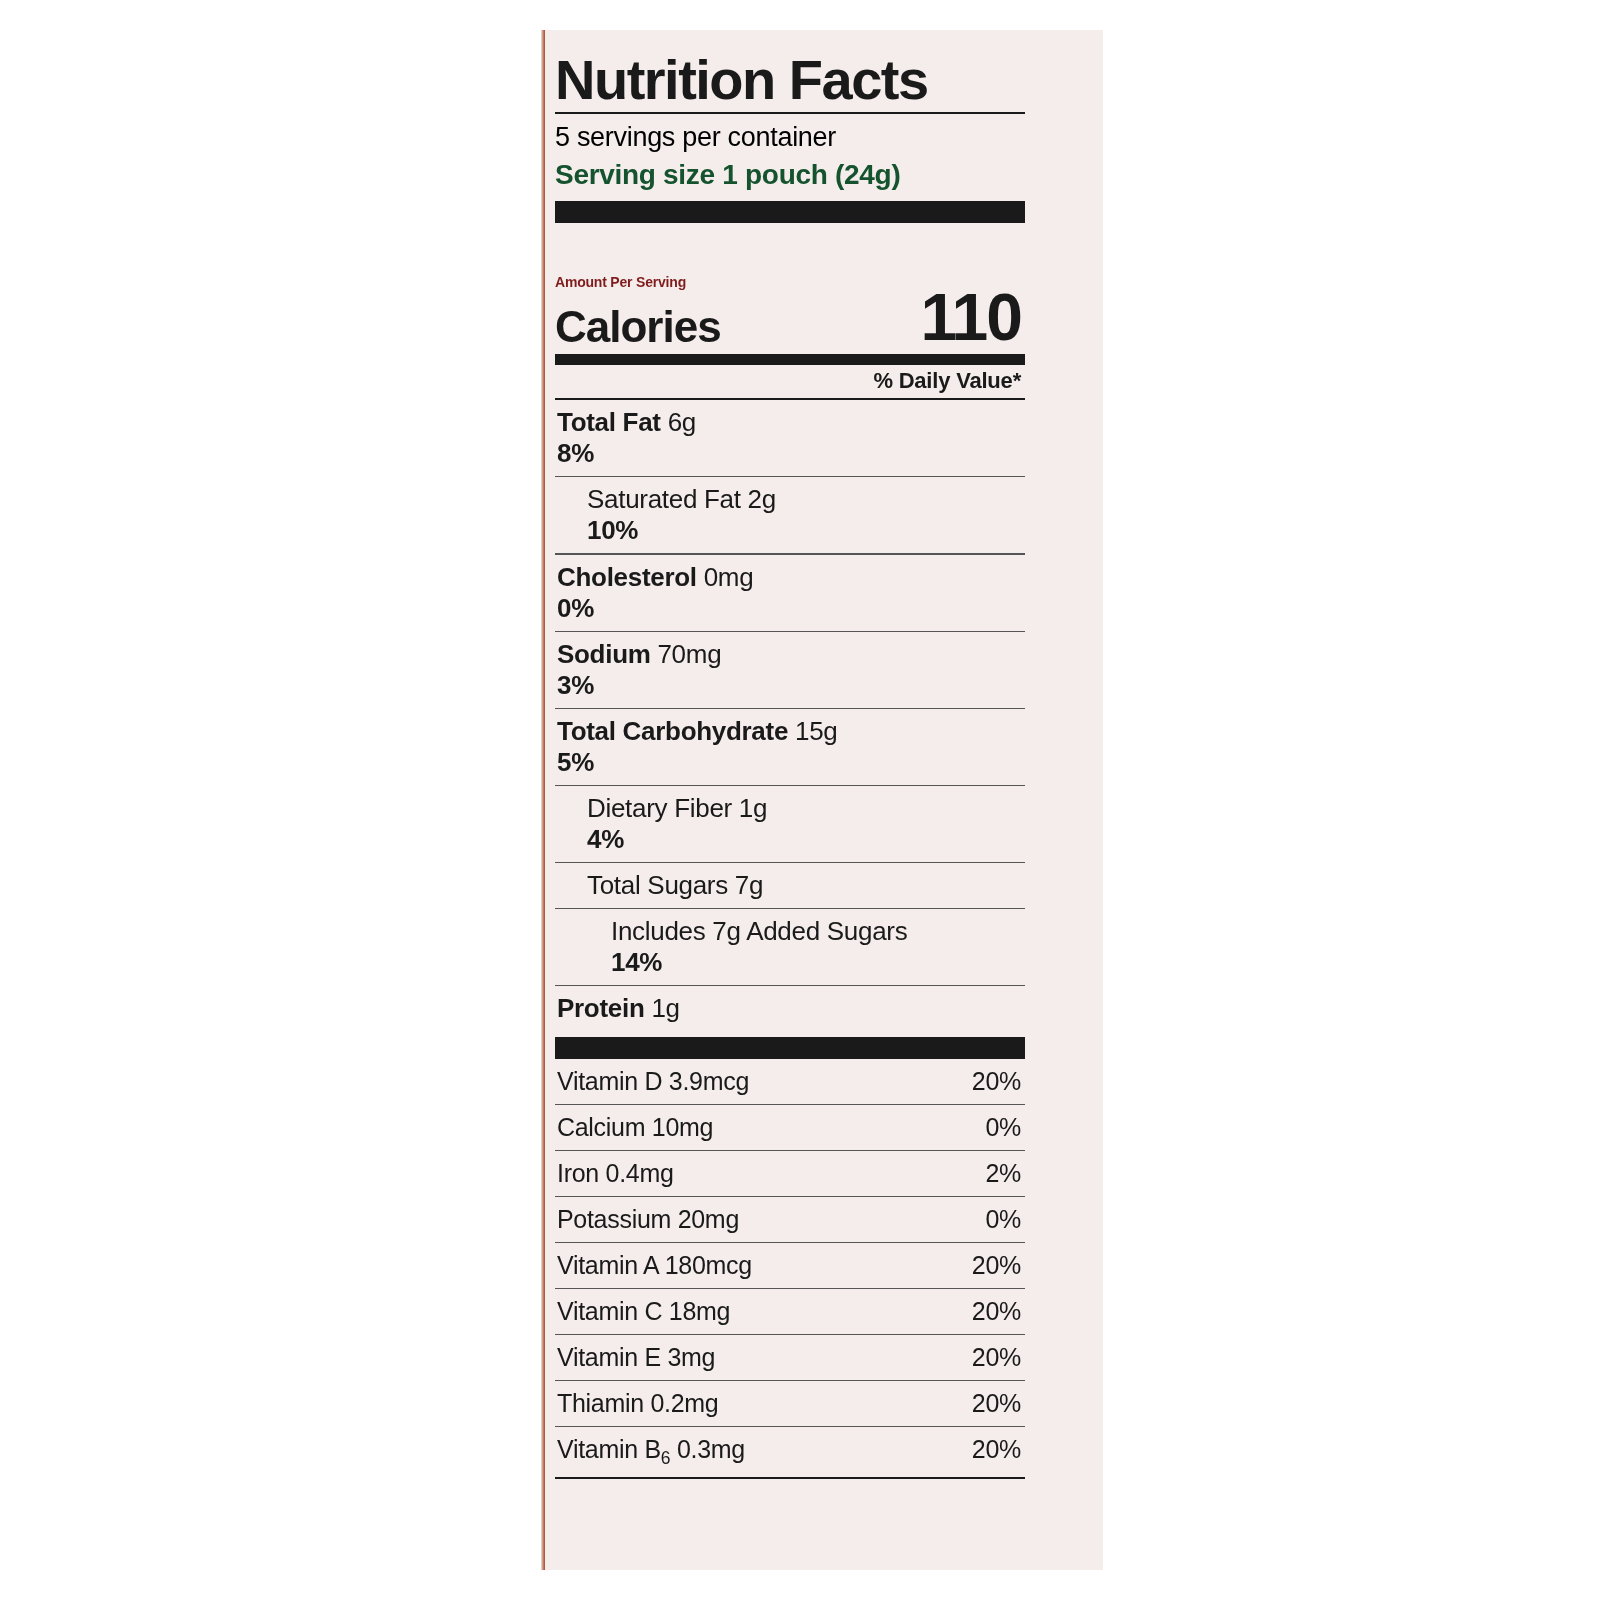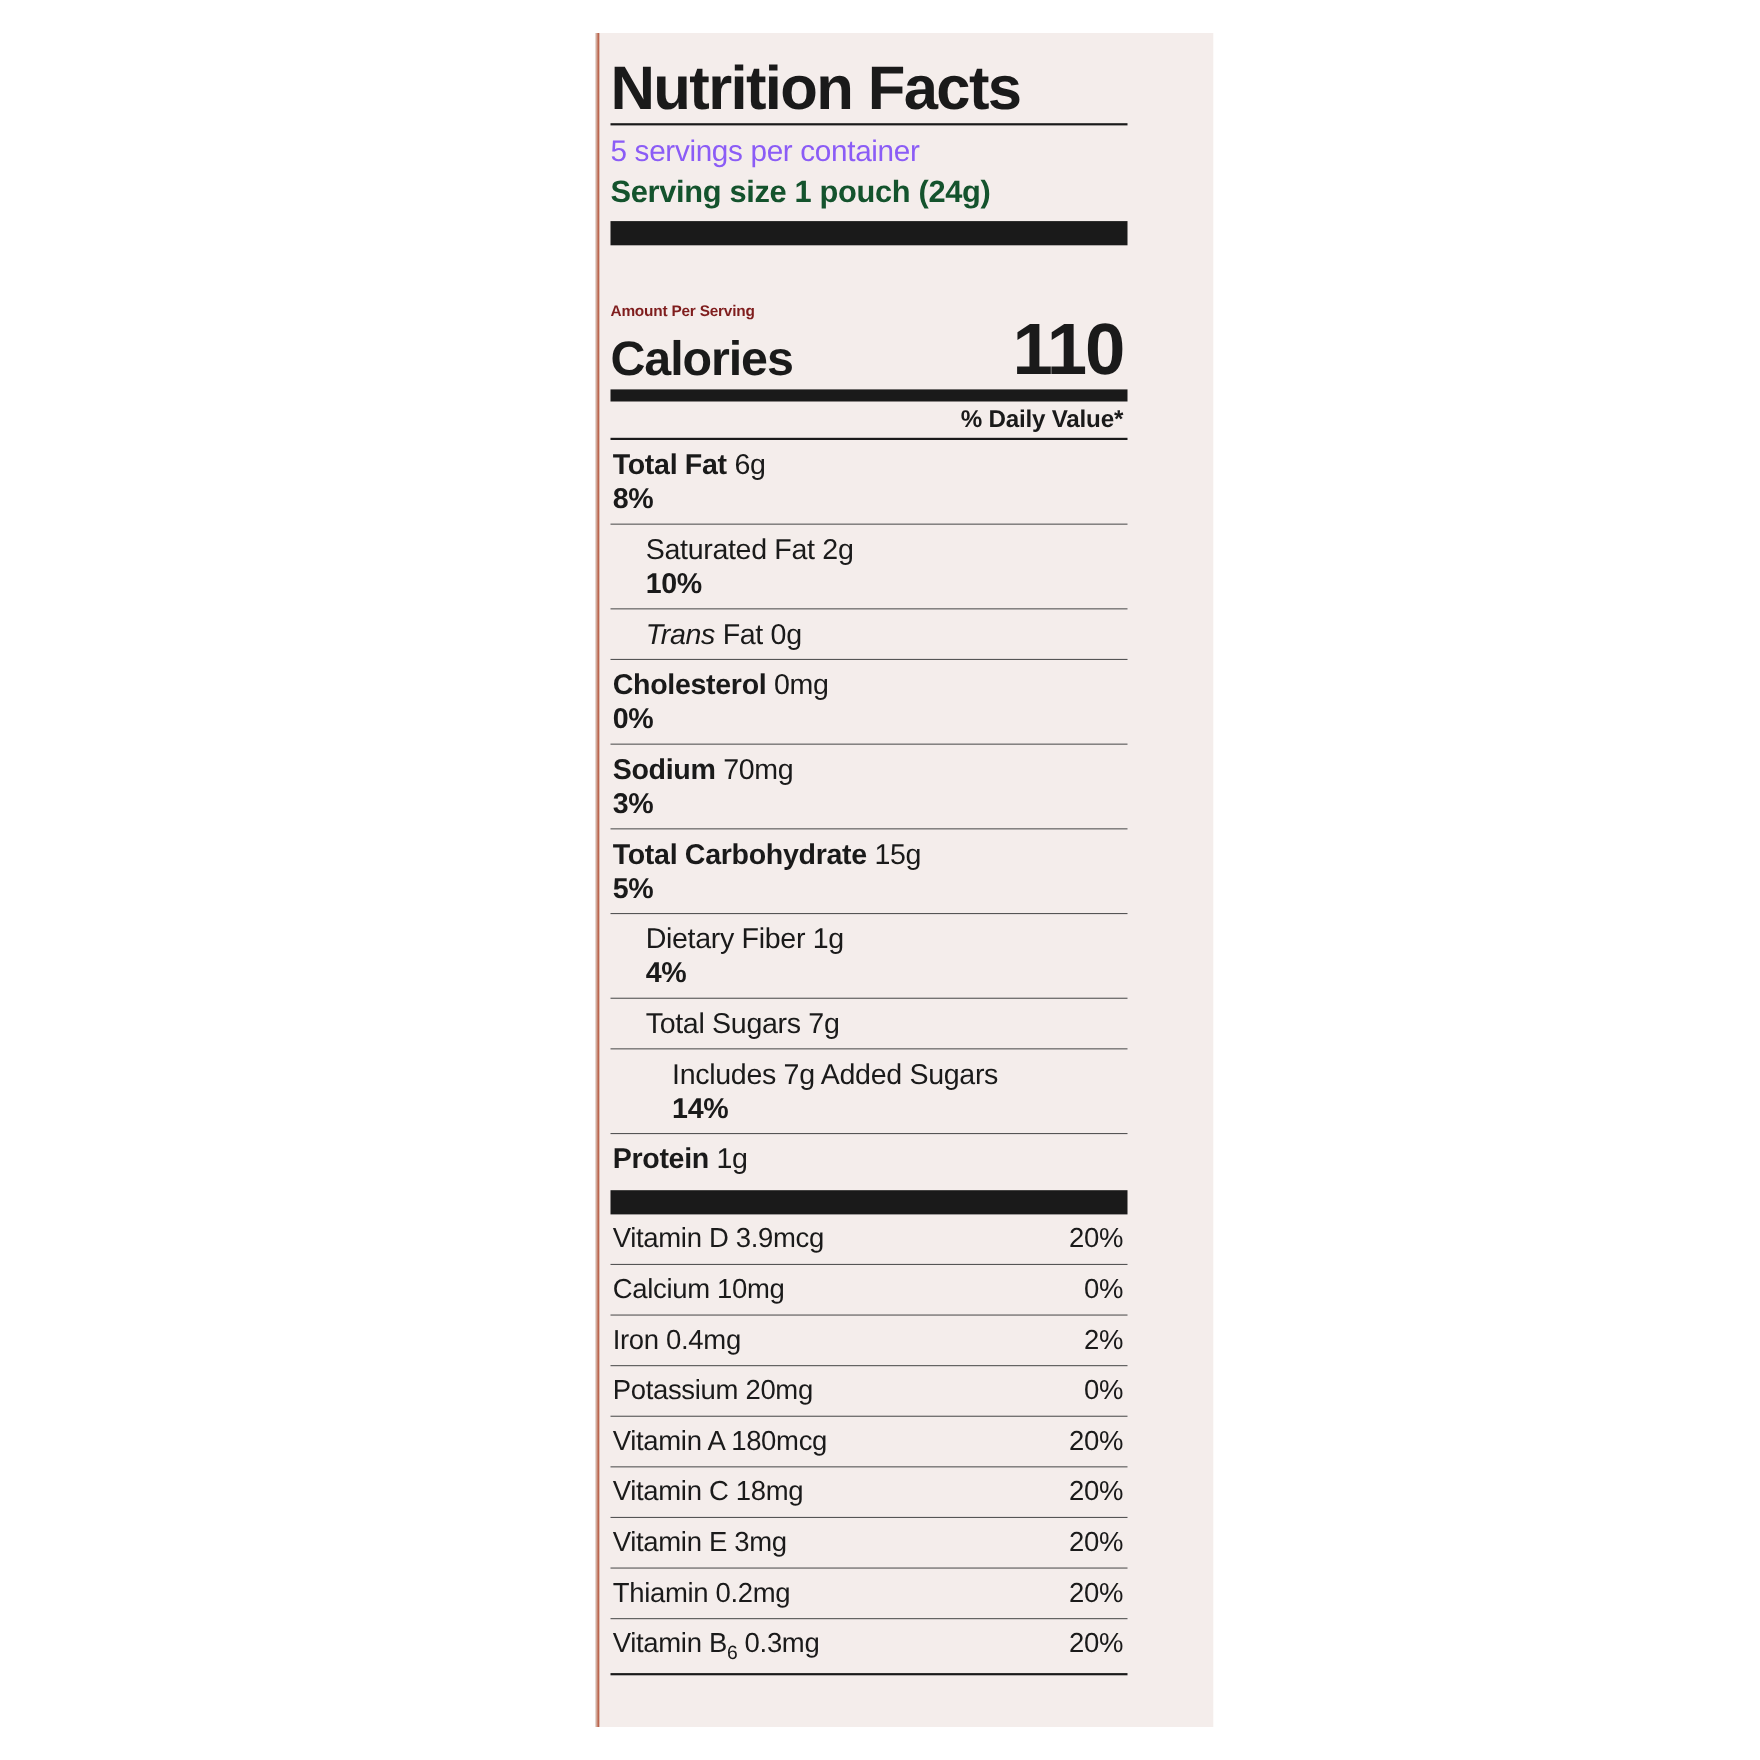--- a/index.html
+++ b/index.html
@@ -39,21 +39,21 @@
   .title {
     font-size: 56px;
     font-weight: bold;
     letter-spacing: -1.5px;
     line-height: 1.0;
     padding-top: 22px;
     color: #1a1a1a;
   }
   .servings {
     font-size: 27px;
-    color: #8b5cf6;
+    color: #000000;
     padding-top: 8px;
     letter-spacing: -0.3px;
   }
   .servingsize {
     font-size: 28px;
     font-weight: bold;
     color: #14532d;
     padding-top: 6px;
     letter-spacing: -0.3px;
   }
@@ -183,24 +183,20 @@
         <div class="nrow">
           <div class="nm"><b>Total Fat</b><span> 6g</span></div>
           <div class="pct">8%</div>
         </div>
         <div class="rule-thin"></div>
         <div class="nrow indent1">
           <div class="nm"><span>Saturated Fat</span><span> 2g</span></div>
           <div class="pct">10%</div>
         </div>
         <div class="rule-thin"></div>
-        <div class="nrow indent1">
-          <div class="nm"><span class="ital">Trans</span><span> Fat 0g</span></div>
-          <div class="pct"></div>
-        </div>
         <div class="rule-thin"></div>
         <div class="nrow">
           <div class="nm"><b>Cholesterol</b><span> 0mg</span></div>
           <div class="pct">0%</div>
         </div>
         <div class="rule-thin"></div>
         <div class="nrow">
           <div class="nm"><b>Sodium</b><span> 70mg</span></div>
           <div class="pct">3%</div>
         </div>

